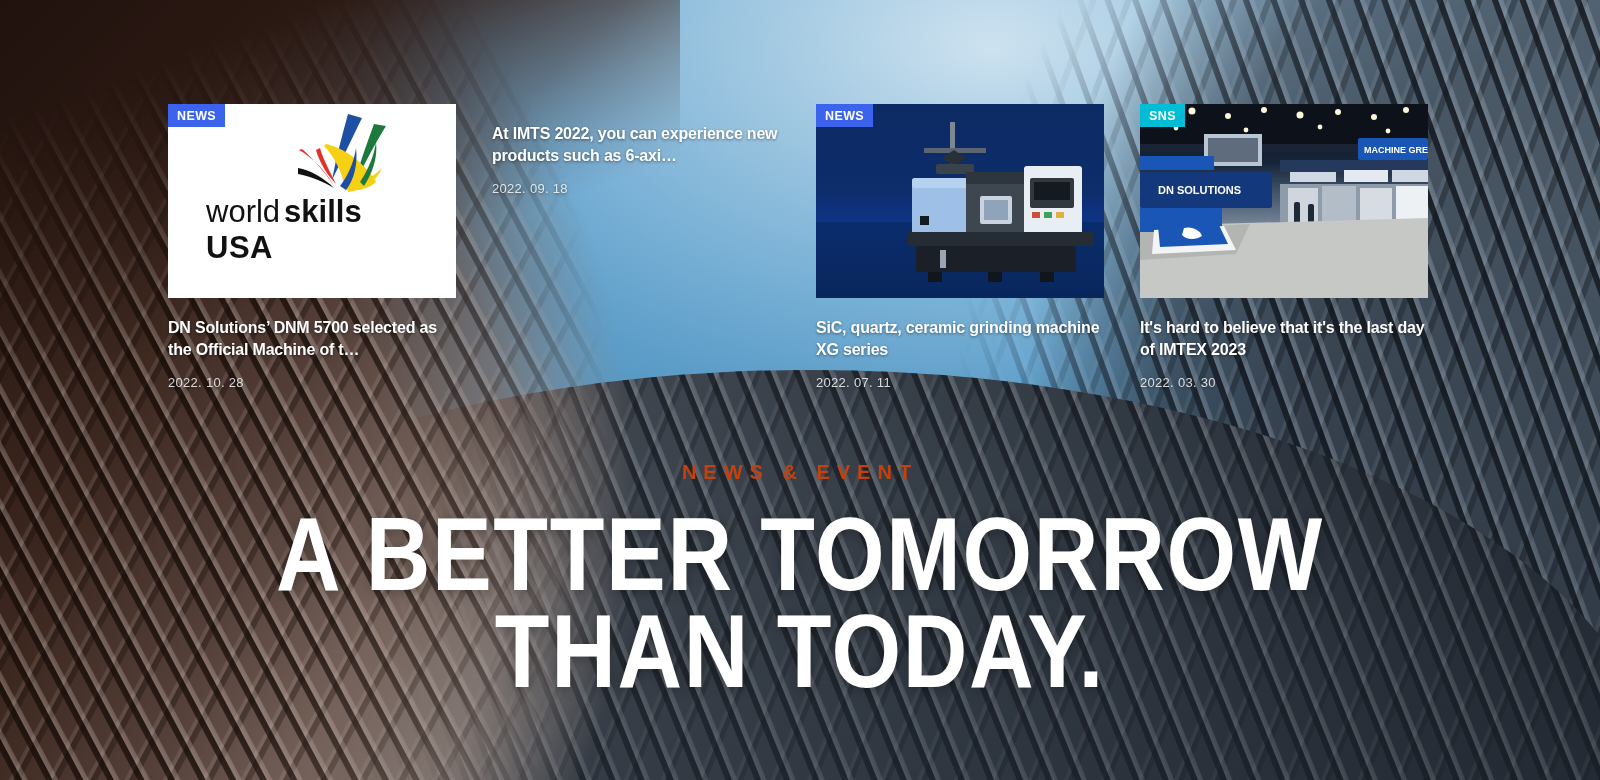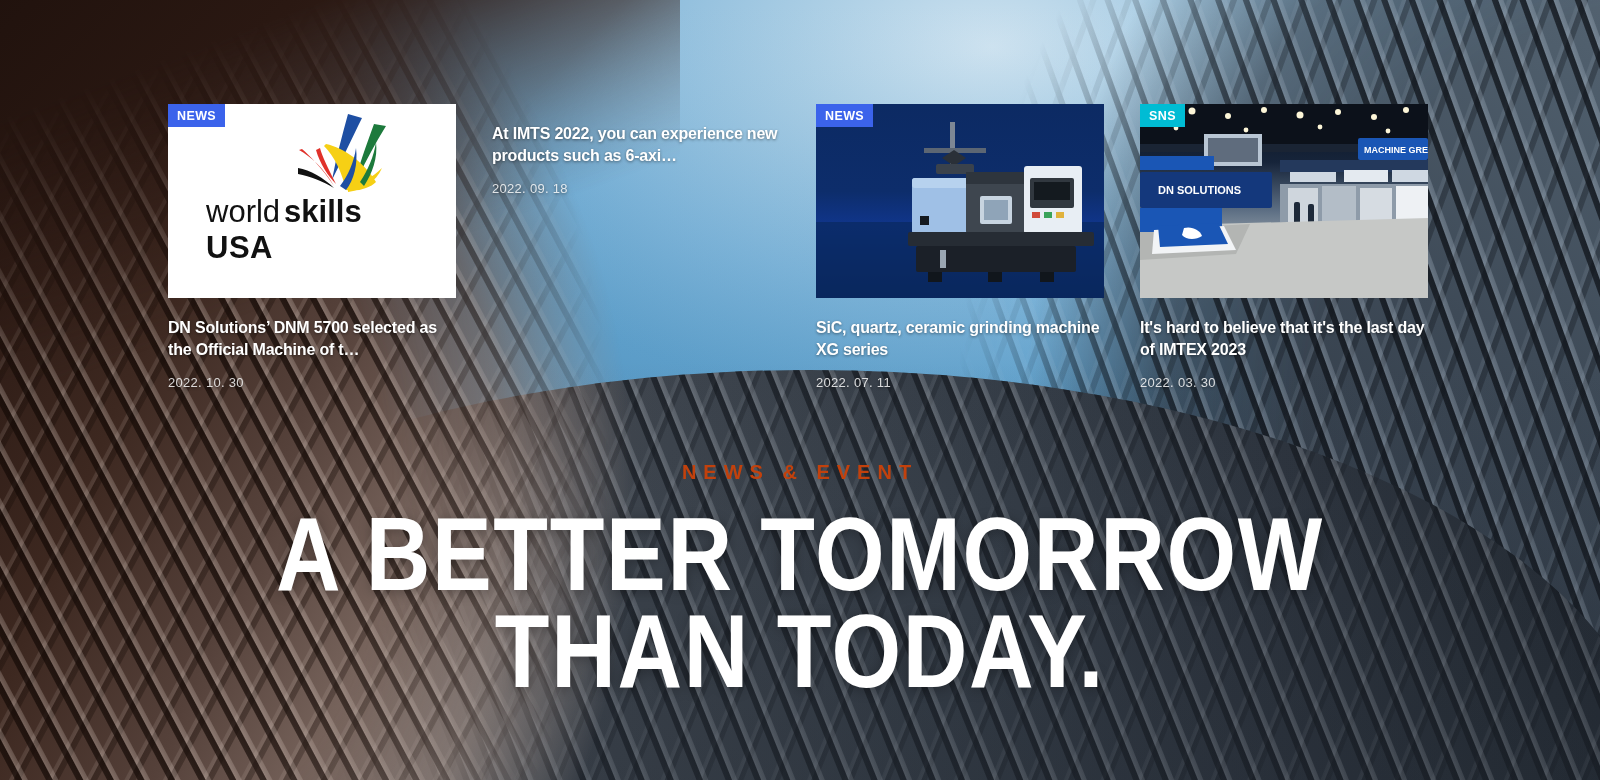--- a/index.html
+++ b/index.html
@@ -210,21 +210,21 @@
               <path d="M52 80 C 64 78, 76 72, 86 62 C 80 76, 66 84, 52 86 Z" fill="#f6d015"></path>
               <path d="M44 80 C 52 70, 58 56, 60 42 C 62 58, 58 74, 50 84 Z" fill="#1e4fa3"></path>
               <path d="M64 76 C 72 64, 78 50, 80 36 C 82 52, 76 68, 68 80 Z" fill="#1d7a3c"></path>
             </g>
           </svg>
         </div>
         <div class="ws-logo-txt"><span class="thin">world</span><b style="margin-left:4px">skills</b></div>
         <div class="ws-usa">USA</div>
       </div>
       <div class="card-title">DN Solutions’ DNM 5700 selected as the Official Machine of t…</div>
-      <div class="card-date">2022. 10. 30</div>
+      <div class="card-date">2022. 10. 28</div>
     </div>
 
     <div class="card">
       <div class="card-title">At IMTS 2022, you can experience new products such as 6-axi…</div>
       <div class="card-date">2022. 09. 18</div>
     </div>
 
     <div class="card">
       <div class="card-thumb t3">
         <span class="badge" style="background:#3b63eb">NEWS</span>

